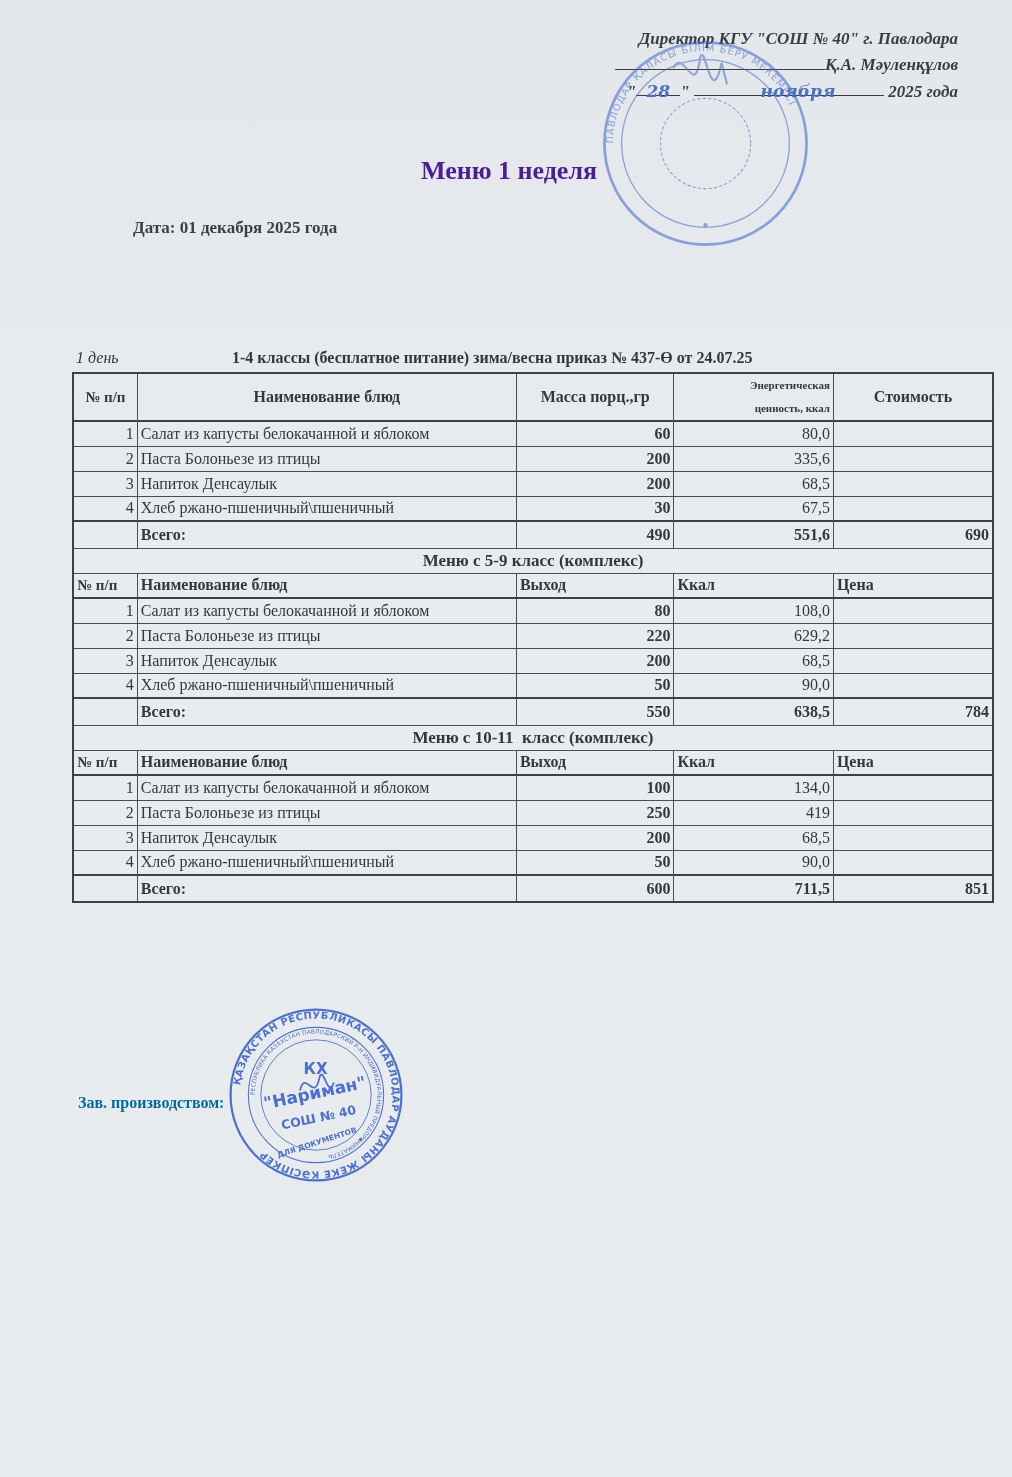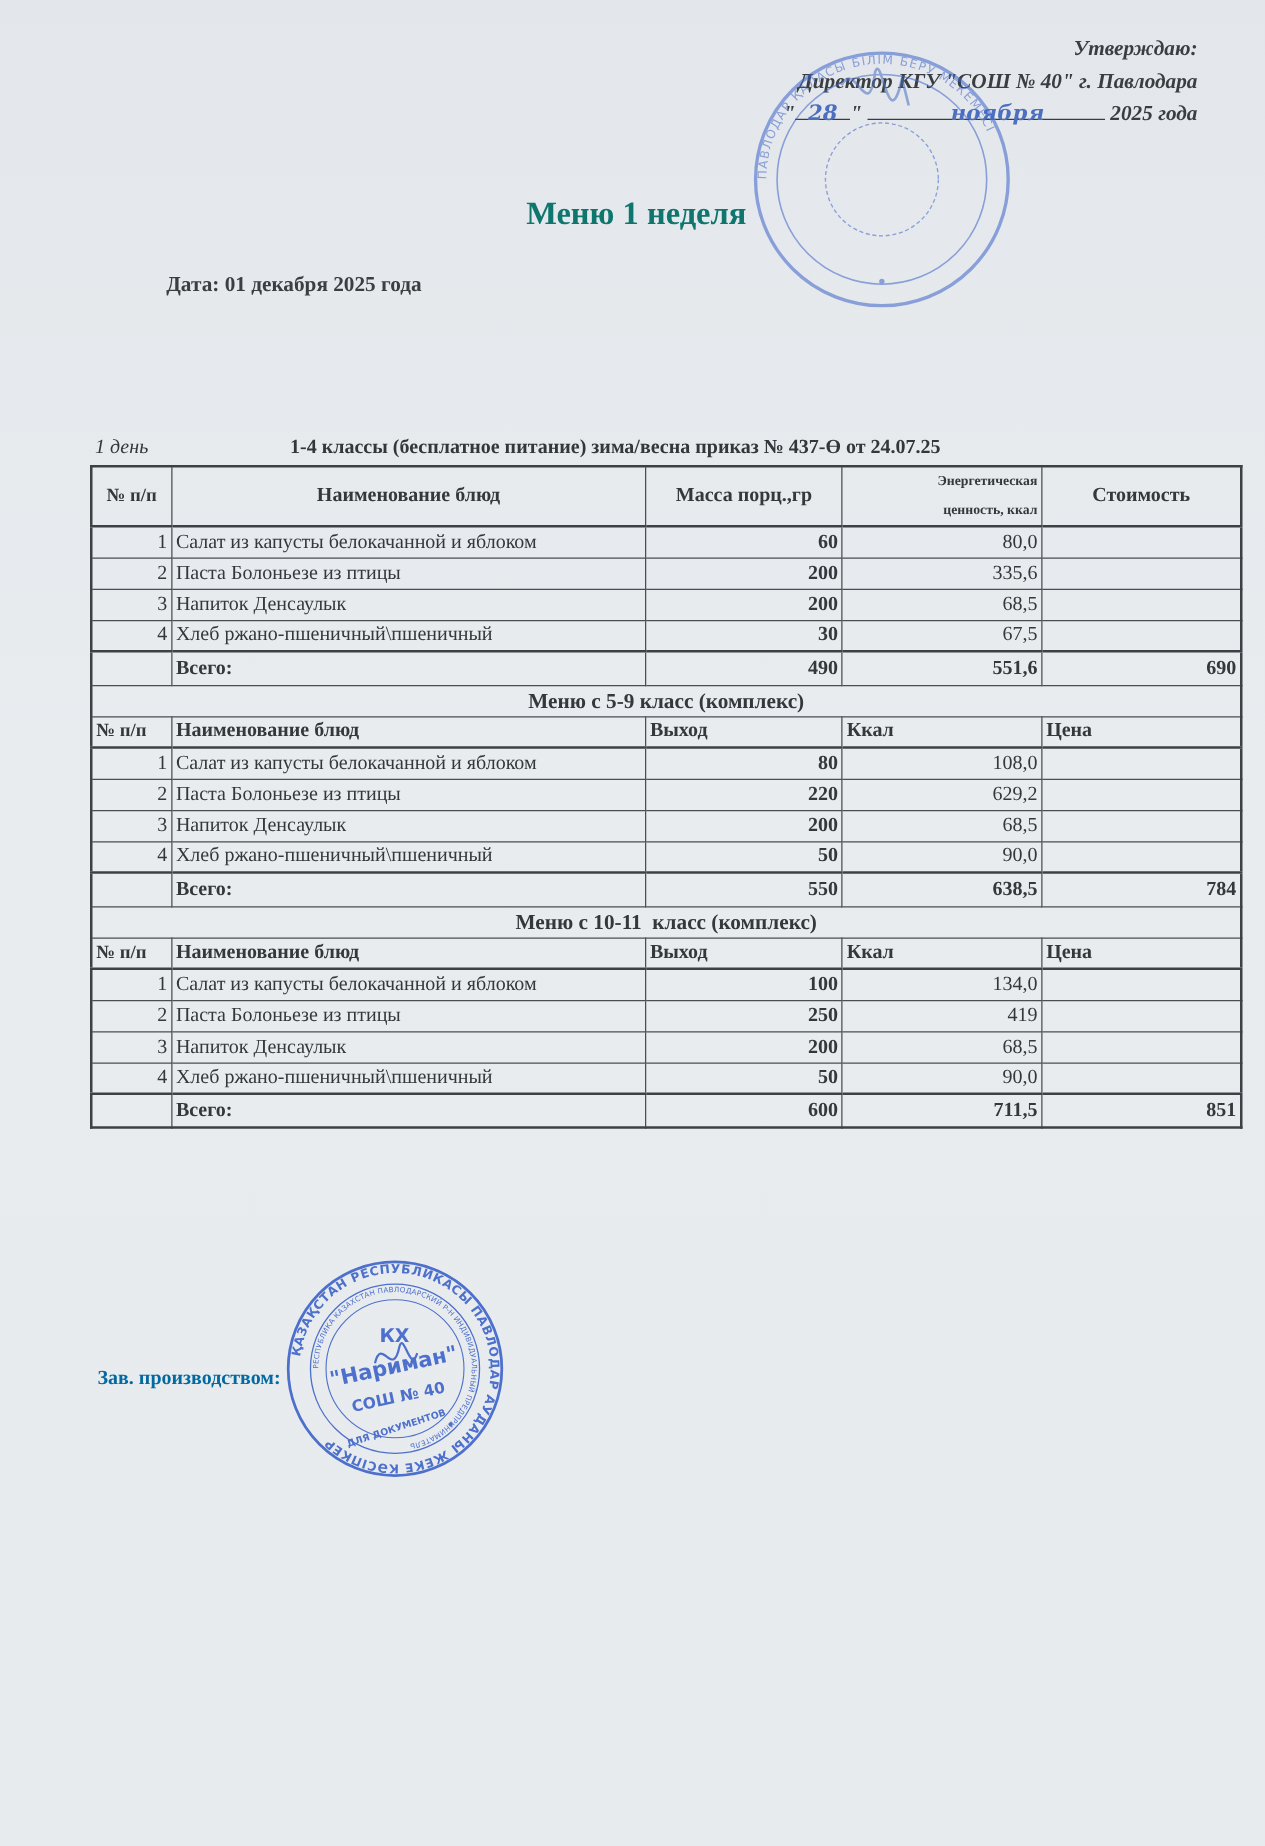--- a/index.html
+++ b/index.html
@@ -39,21 +39,21 @@
       display: inline-block;
     }
     .title {
       position: absolute;
       top: 156px;
       left: 0;
       width: 1000px;
       text-align: center;
       font-size: 26px;
       font-weight: bold;
-      color: #0f766e;
+      color: #4c1d95;
       padding-left: 18px;
     }
     .date {
       position: absolute;
       top: 218px;
       left: 133px;
       font-size: 17px;
       font-weight: bold;
       color: #3b3f42;
     }
@@ -131,22 +131,24 @@
     }
     .stamp { position: absolute; pointer-events: none; }
     .stamp-top { left: 598px; top: 36px; width: 215px; height: 215px; opacity: 0.55; }
     .stamp-bottom { left: 227px; top: 1006px; width: 178px; height: 178px; opacity: 0.9; }
     .stamp text { font-family: "DejaVu Sans", sans-serif; fill: #3d63c9; }
   </style>
 </head>
 <body>
 
 <div class="approval">
-  <span class="line">Утверждаю:</span>
   <span class="line">Директор КГУ "СОШ № 40" г. Павлодара</span>
+  <span class="line">
+    <span class="sign-line" style="width:210px;"></span><span>Қ.А. Мәуленқұлов</span>
+  </span>
   <span class="line">
     <span>"</span><span class="sign-line" style="width:44px; text-align:center;"><span class="handwrite">28</span></span><span>"</span>
     <span class="sign-line" style="width:190px; text-align:center;"><span class="handwrite" style="margin-left:18px;">ноября</span></span>
     <span>2025 года</span>
   </span>
 </div>
 
 <svg class="stamp stamp-top" viewBox="0 0 200 200">
   <circle cx="100" cy="100" r="94" fill="none" stroke="#3d63c9" stroke-width="2.5"></circle>
   <circle cx="100" cy="100" r="78" fill="none" stroke="#3d63c9" stroke-width="1.2"></circle>

